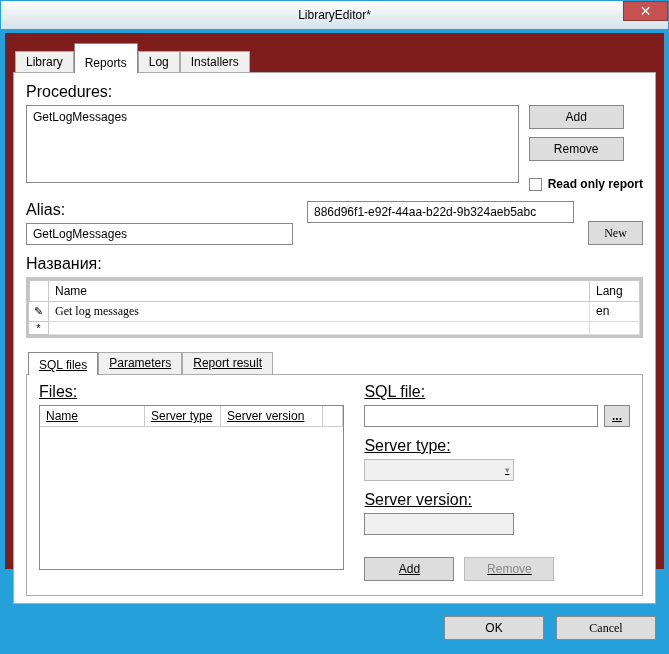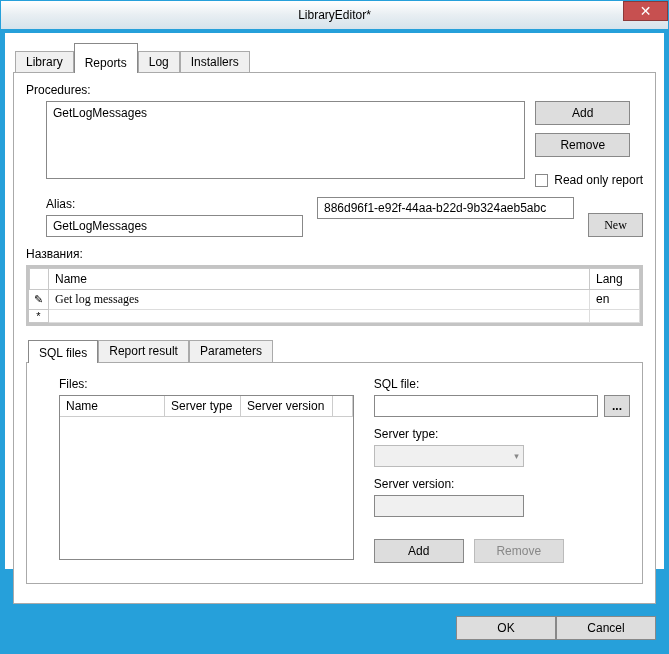--- a/index.html
+++ b/index.html
@@ -39,21 +39,21 @@
   background: #c75050;
   color: #fff;
   display: flex;
   align-items: center;
   justify-content: center;
   font-size: 14px;
   border: 1px solid #8b3a3a;
   cursor: pointer;
 }
 .client {
-  background: #ffffff;
+  background: #7f1d1d;
   margin: 4px;
   height: 536px;
   padding: 10px 8px;
 }
 
 .tabs-outer {
   position: relative;
 }
 .tab-row {
   display: flex;
@@ -78,22 +78,22 @@
   z-index: 3;
   padding-top: 12px;
   margin-bottom: -1px;
 }
 .tab-panel {
   border: 1px solid #aaa;
   background: #fff;
   padding: 10px 12px;
   position: relative;
 }
-.label { color: #000; font-size: 12px; margin-bottom: 4px; display: block; }
-.row { display: flex; gap: 10px; margin-left: 20px; }
+.label { color: #000; font-size: 16px; margin-bottom: 4px; display: block; }
+.row { display: flex; gap: 10px; }
 .procedures-box {
   flex: 1;
   height: 78px;
   border: 1px solid #888;
   background: #fff;
   padding: 4px 6px;
   font-size: 12px;
   overflow: auto;
 }
 .btn {
@@ -103,21 +103,21 @@
   border: 1px solid #888;
   font-size: 12px;
   cursor: pointer;
   display: flex;
   align-items: center;
   justify-content: center;
 }
 .btn.small { width: 50px; font-family: Liberation Serif, serif; }
 .btn.wide { width: 90px; }
 .btn.disabled { color: #888; border-color: #bbb; cursor: default; }
-.checkbox-row { display: flex; align-items: center; gap: 6px; margin-top: 8px; }
+.checkbox-row { display: flex; align-items: center; gap: 6px; margin-top: 8px; font-weight: bold; }
 .checkbox { width: 13px; height: 13px; border: 1px solid #888; background: #fff; }
 input.text {
   border: 1px solid #888;
   height: 22px;
   padding: 2px 6px;
   font-size: 12px;
   font-family: inherit;
   width: 100%;
   background: #fff;
 }
@@ -181,35 +181,36 @@
   border: 1px solid #bbb;
   background: #f0f0f0;
   display: flex; align-items: center; justify-content: flex-end;
   padding: 0 4px;
   color: #888;
 }
 .combo .arrow { font-size: 9px; color: #888; }
 
 .button-row {
   display: flex;
+  gap: 12px;
   justify-content: flex-end;
   margin-top: 12px;
 }
 
 .inner-tab-row { display: flex; margin-left: 2px; }
 .inner-tab {
   border: 1px solid #aaa;
   border-bottom: none;
   padding: 3px 10px;
   font-size: 12px;
   cursor: pointer;
   background: #f0f0f0;
 }
 .inner-tab.active { background: #fff; padding-top:5px; margin-bottom:-1px; border-color:#888; z-index:3; position:relative;}
-.inner-panel { border: 1px solid #aaa; background: #fff; padding: 14px 12px; }
+.inner-panel { border: 1px solid #aaa; background: #fff; padding: 8px 12px; }
 </style>
 </head>
 <body>
 
 <div class="window">
   <div class="titlebar">
     <span class="title">LibraryEditor*</span>
     <div class="close-btn">
       <span>✕</span>
     </div>
@@ -267,25 +268,25 @@
               <div class="cell" style="width:50px;">en</div>
             </div>
             <div class="grid-row">
               <div class="rowhdr">*</div>
               <div class="cell" style="flex:1;"></div>
               <div class="cell" style="width:50px;"></div>
             </div>
           </div>
         </div>
 
-        <div style="margin-top:14px;">
+        <div style="margin-top:14px;text-decoration:underline;">
           <div class="inner-tab-row">
             <div class="inner-tab active">SQL files</div>
+            <div class="inner-tab">Parameters</div>
             <div class="inner-tab">Report result</div>
-            <div class="inner-tab">Parameters</div>
           </div>
           <div class="inner-panel" style="height:222px;">
             <div class="row" style="gap:20px;">
               <div style="flex:1.15;">
                 <span class="label">Files:</span>
                 <div class="files-table">
                   <div class="files-head">
                     <div class="col" style="width:105px;">Name</div>
                     <div class="col" style="width:76px;">Server type</div>
                     <div class="col" style="flex:1;">Server version</div>
@@ -312,17 +313,17 @@
               </div>
             </div>
           </div>
         </div>
 
       </div>
     </div>
 
     <div class="button-row">
       <div class="btn" style="width:100px;">OK</div>
-      <div class="btn" style="width:100px;">Cancel</div>
+      <div class="btn" style="width:100px;font-family:Liberation Serif, serif;">Cancel</div>
     </div>
 
   </div>
 </div>
 
 </body></html>

